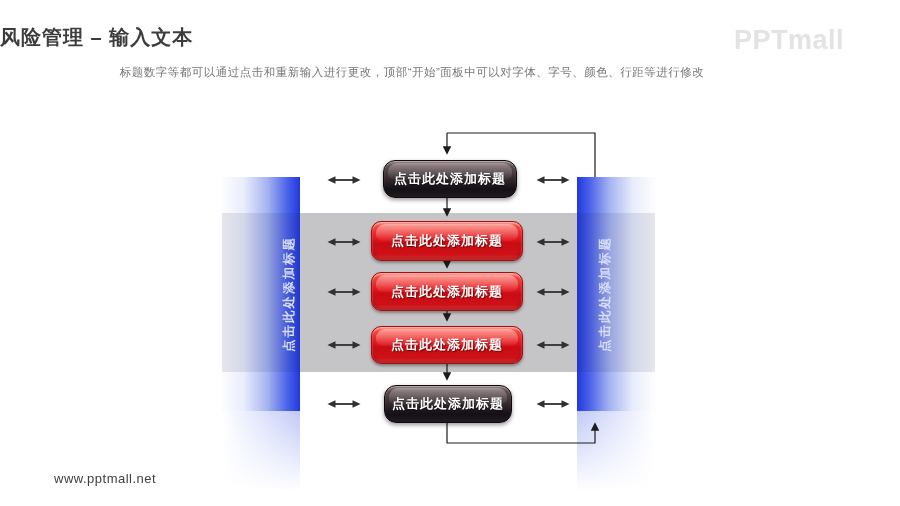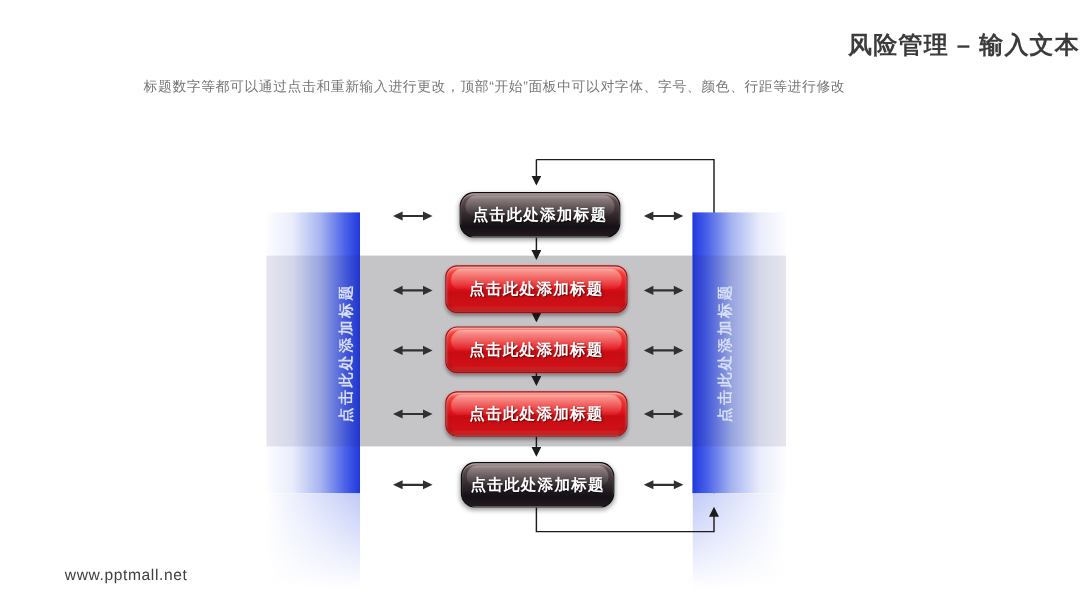--- a/index.html
+++ b/index.html
@@ -4,21 +4,21 @@
 <style>
   * { margin:0; padding:0; box-sizing:border-box; }
   html,body { background:#ffffff; }
   body { font-family:"Liberation Sans","DejaVu Sans",sans-serif; }
   .slide {
     position:relative; width:900px; height:506px; background:#ffffff;
     overflow:hidden; margin:0 auto;
   }
   
   .page-title {
-    position:absolute; top:24px; left:0; width:900px; text-align:right;
+    position:absolute; top:24px; left:0; width:900px; text-align:left;
     font-size:20px; font-weight:bold; color:#3c3c3c; letter-spacing:1px;
   }
   .page-subtitle {
     position:absolute; top:65px; left:0; width:824px; text-align:center;
     font-size:11.5px; color:#767676; letter-spacing:0.5px;
   }
   .logo {
     position:absolute; top:25px; right:56px;
     font-size:27px; font-weight:bold; color:#e3e3e3; letter-spacing:0.5px;
   }
@@ -96,20 +96,21 @@
   
   .dbl-arrow { position:absolute; width:34px; height:10px; z-index:3; }
 </style>
 </head>
 <body>
 
 <div class="slide">
 
   <div class="page-title">风险管理 – 输入文本</div>
   <div class="page-subtitle">标题数字等都可以通过点击和重新输入进行更改，顶部“开始”面板中可以对字体、字号、颜色、行距等进行修改</div>
+  <div class="logo">PPTmall</div>
   <div class="footer-url">www.pptmall.net</div>
 
   <div class="gray-band"></div>
   <div class="bar-reflection left"></div>
   <div class="bar-reflection right"></div>
 
   <svg class="connectors" width="900" height="506" viewBox="0 0 900 506">
     <defs>
       <marker id="ah" viewBox="0 0 10 10" refX="8" refY="5" markerWidth="7" markerHeight="7" orient="auto">
         <path d="M0,0 L10,5 L0,10 Z" fill="#1c1c1c"></path>

